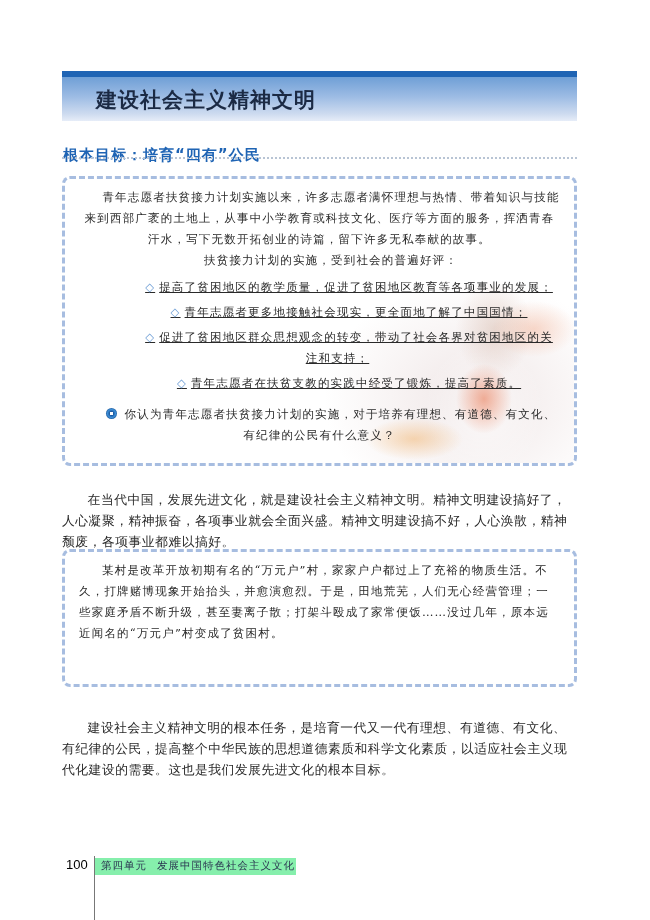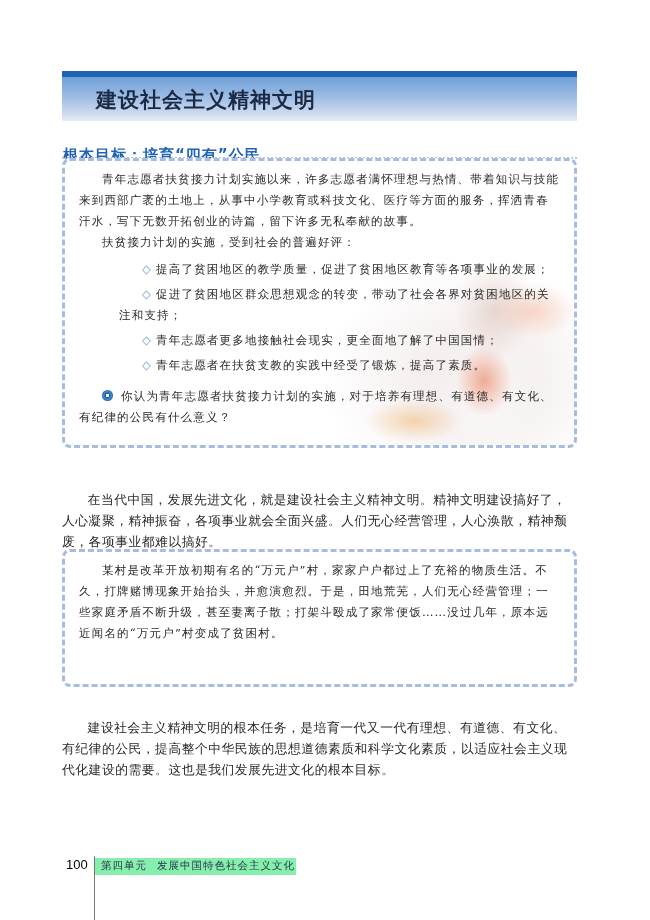--- a/index.html
+++ b/index.html
@@ -23,40 +23,40 @@
       font-weight: bold; font-size: 15px; color: #1f64b4; letter-spacing: 1px;
     }
     .section-rule {
       position: absolute; left: 62px; top: 157px; width: 515px; height: 0;
       border-top: 2px dotted #b8c4d4;
     }
     .box {
       position: absolute; left: 62px; width: 515px; box-sizing: border-box;
       border: 3px dashed #a7bde0; border-radius: 8px; overflow: hidden; background: #fff;
     }
-    .box1 { top: 158px; height: 290px; }
+    .box1 { top: 176px; height: 290px; text-align: center; }
     .box2 { top: 549px; height: 138px; }
     .photo {
       position: absolute; right: 0; top: 70px; width: 340px; height: 220px;
       background:
         radial-gradient(ellipse 40px 50px at 250px 150px, rgba(230,110,70,0.55), transparent 70%),
         radial-gradient(ellipse 70px 30px at 180px 190px, rgba(240,170,90,0.45), transparent 70%),
         radial-gradient(ellipse 60px 40px at 300px 80px, rgba(240,150,110,0.35), transparent 70%),
         radial-gradient(ellipse 55px 70px at 260px 80px, rgba(200,160,140,0.35), transparent 70%),
         radial-gradient(ellipse 80px 90px at 250px 160px, rgba(255,255,255,0.7), transparent 75%),
         radial-gradient(ellipse 200px 160px at 240px 150px, rgba(220,200,200,0.45), transparent 75%);
       pointer-events: none;
     }
     .serif-text {
       font-family: "DejaVu Serif", "Liberation Serif", serif;
       font-size: 11.5px; line-height: 21px; color: #2a2a2a; letter-spacing: 1.2px;
     }
     .box-inner { position: absolute; left: 14px; right: 14px; top: 8px; }
     .para { margin: 0; text-indent: 2em; }
-    .list-item { margin: 4px; text-indent: 4em; }
+    .list-item { margin: 4px; text-indent: 4em; text-decoration: underline; }
     .list-item .diamond { color: #6f9fd6; margin-right: 4px; }
     .list-block { margin-top: 6px; padding-left: 40px; }
     .list-block .list-item { text-indent: 2em; margin-left: -40px; padding-left: 40px; }
     .question {
       margin: 10px 0 0 0; text-indent: 2em;
     }
     .q-icon {
       display: inline-block; width: 11px; height: 11px; border-radius: 50%;
       background: radial-gradient(circle at 50% 50%, #ffffff 0 1.5px, #1e5aa0 2px, #3c8fd8 4px, #1a4f8f 6px);
       vertical-align: -1px; margin-right: 8px; text-indent: 0;
@@ -95,29 +95,29 @@
 <div class="section-title">根本目标：培育“四有”公民</div>
 <div class="section-rule"></div>
 
 <div class="box box1">
   <div class="photo"></div>
   <div class="box-inner serif-text">
     <p class="para">青年志愿者扶贫接力计划实施以来，许多志愿者满怀理想与热情、带着知识与技能来到西部广袤的土地上，从事中小学教育或科技文化、医疗等方面的服务，挥洒青春汗水，写下无数开拓创业的诗篇，留下许多无私奉献的故事。</p>
     <p class="para">扶贫接力计划的实施，受到社会的普遍好评：</p>
     <div class="list-block">
       <p class="list-item"><span class="diamond">◇</span><span>提高了贫困地区的教学质量，促进了贫困地区教育等各项事业的发展；</span></p>
+      <p class="list-item"><span class="diamond">◇</span><span>青年志愿者更多地接触社会现实，更全面地了解了中国国情；</span></p>
       <p class="list-item"><span class="diamond">◇</span><span>促进了贫困地区群众思想观念的转变，带动了社会各界对贫困地区的关注和支持；</span></p>
-      <p class="list-item"><span class="diamond">◇</span><span>青年志愿者更多地接触社会现实，更全面地了解了中国国情；</span></p>
       <p class="list-item"><span class="diamond">◇</span><span>青年志愿者在扶贫支教的实践中经受了锻炼，提高了素质。</span></p>
     </div>
     <p class="question"><span class="q-icon"></span><span>你认为青年志愿者扶贫接力计划的实施，对于培养有理想、有道德、有文化、有纪律的公民有什么意义？</span></p>
   </div>
 </div>
 
-<p class="body-text body1">在当代中国，发展先进文化，就是建设社会主义精神文明。精神文明建设搞好了，人心凝聚，精神振奋，各项事业就会全面兴盛。人们无心经营管理，人心涣散，精神颓废，各项事业都难以搞好。</p>
+<p class="body-text body1">在当代中国，发展先进文化，就是建设社会主义精神文明。精神文明建设搞好了，人心凝聚，精神振奋，各项事业就会全面兴盛。精神文明建设搞不好，人心涣散，精神颓废，各项事业都难以搞好。</p>
 
 <div class="box box2">
   <div class="box-inner serif-text">
     <p class="para">某村是改革开放初期有名的“万元户”村，家家户户都过上了充裕的物质生活。不久，打牌赌博现象开始抬头，并愈演愈烈。于是，田地荒芜，人们无心经营管理；一些家庭矛盾不断升级，甚至妻离子散；打架斗殴成了家常便饭……没过几年，原本远近闻名的“万元户”村变成了贫困村。</p>
   </div>
 </div>
 
 <p class="body-text body2">建设社会主义精神文明的根本任务，是培育一代又一代有理想、有道德、有文化、有纪律的公民，提高整个中华民族的思想道德素质和科学文化素质，以适应社会主义现代化建设的需要。这也是我们发展先进文化的根本目标。</p>
 
 <div class="page-number">100</div>

